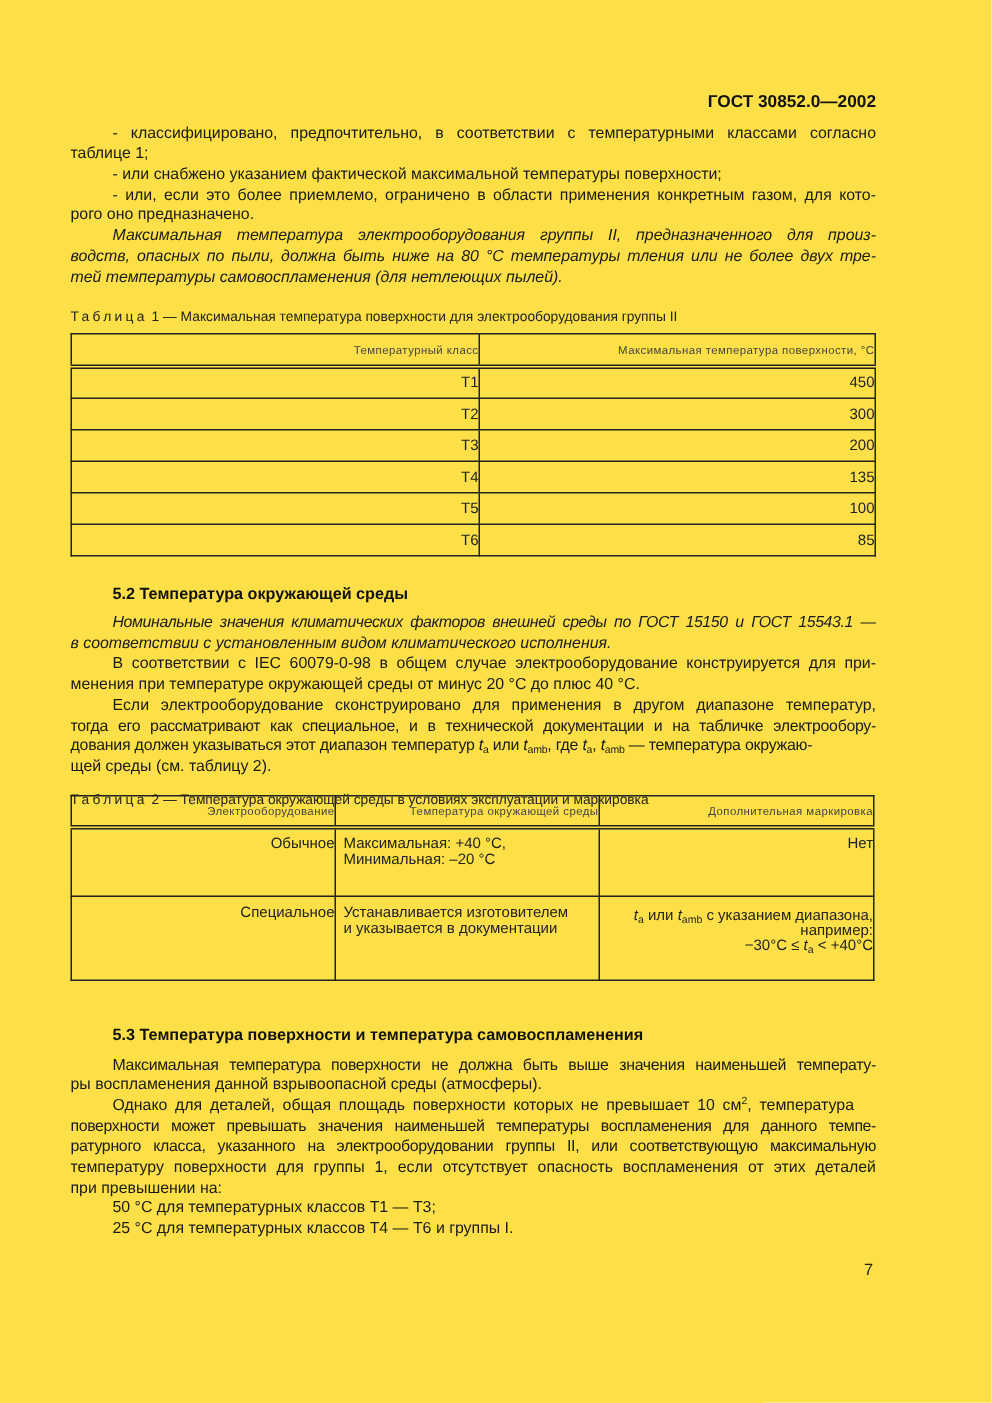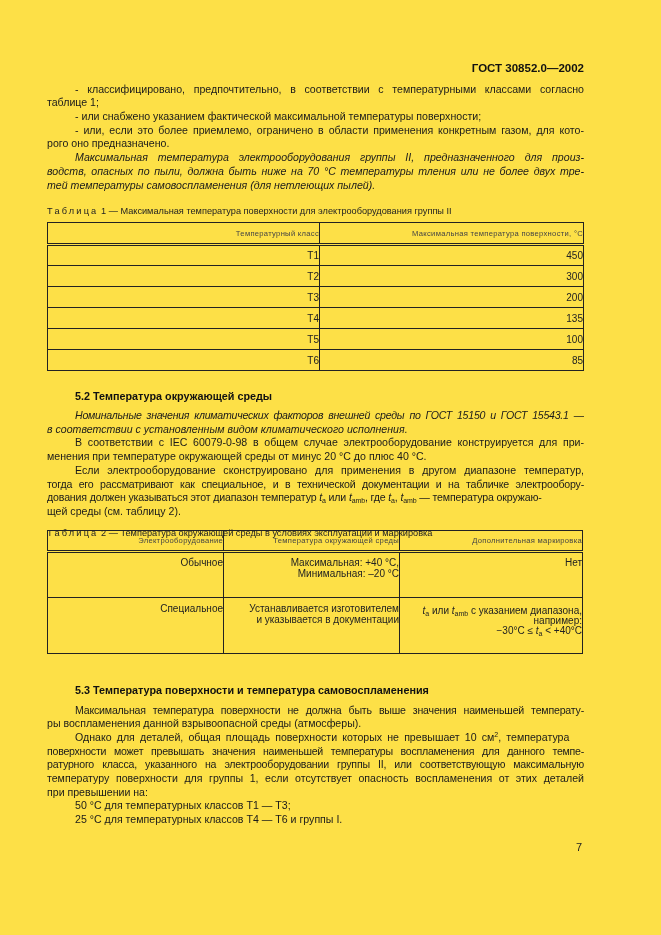--- a/index.html
+++ b/index.html
@@ -14,36 +14,36 @@
   .it { font-style:italic; }
   .h2 { position:absolute; left:75px; font-size:10.8px; font-weight:bold; color:#111; }
   .cap { position:absolute; left:47px; font-size:9.2px; color:#222; white-space:nowrap; }
   .cap .sp { letter-spacing:2.2px; }
   table.t { position:absolute; border-collapse:collapse; font-size:10px; color:#222; }
   table.t td, table.t th { border:1.2px solid #222; padding:0; }
   table.t th { font-weight:normal; font-size:7.6px; color:#444; letter-spacing:0.3px; border-bottom:3px double #222; }
   sub { font-size:7px; vertical-align:-2px; line-height:0; }
   sup { font-size:7px; vertical-align:4px; line-height:0; }
   .c { text-align:right; }
-  .l { text-align:right; padding-left:5px !important; }
+  .l { text-align:left; padding-left:5px !important; }
 </style>
 </head>
 <body>
 
 <div class="page">
 
   <div class="hdr">ГОСТ 30852.0—2002</div>
 
   <div class="ln j ind" style="top:83px">- классифицировано, предпочтительно, в соответствии с температурными классами согласно</div>
   <div class="ln" style="top:96px">таблице 1;</div>
   <div class="ln ind" style="top:110px">- или снабжено указанием фактической максимальной температуры поверхности;</div>
   <div class="ln j ind" style="top:124px">- или, если это более приемлемо, ограничено в области применения конкретным газом, для кото-</div>
   <div class="ln" style="top:137px">рого оно предназначено.</div>
   <div class="ln j ind it" style="top:151px">Максимальная температура электрооборудования группы II, предназначенного для произ-</div>
-  <div class="ln j it" style="top:165px">водств, опасных по пыли, должна быть ниже на 70 °С температуры тления или не более двух тре-</div>
+  <div class="ln j it" style="top:165px">водств, опасных по пыли, должна быть ниже на 80 °С температуры тления или не более двух тре-</div>
   <div class="ln it" style="top:179px">тей температуры самовоспламенения (для нетлеющих пылей).</div>
 
   <div class="cap" style="top:206px">
     <span class="sp">Таблица</span><span> 1 — Максимальная температура поверхности для электрооборудования группы II</span>
   </div>
   <table class="t" style="left:47px; top:222px; width:537px;">
     <tbody>
         <tr style="height:22px">
       <th class="c" style="width:271px">Температурный класс</th>
       <th class="c">Максимальная температура поверхности, °С</th>

